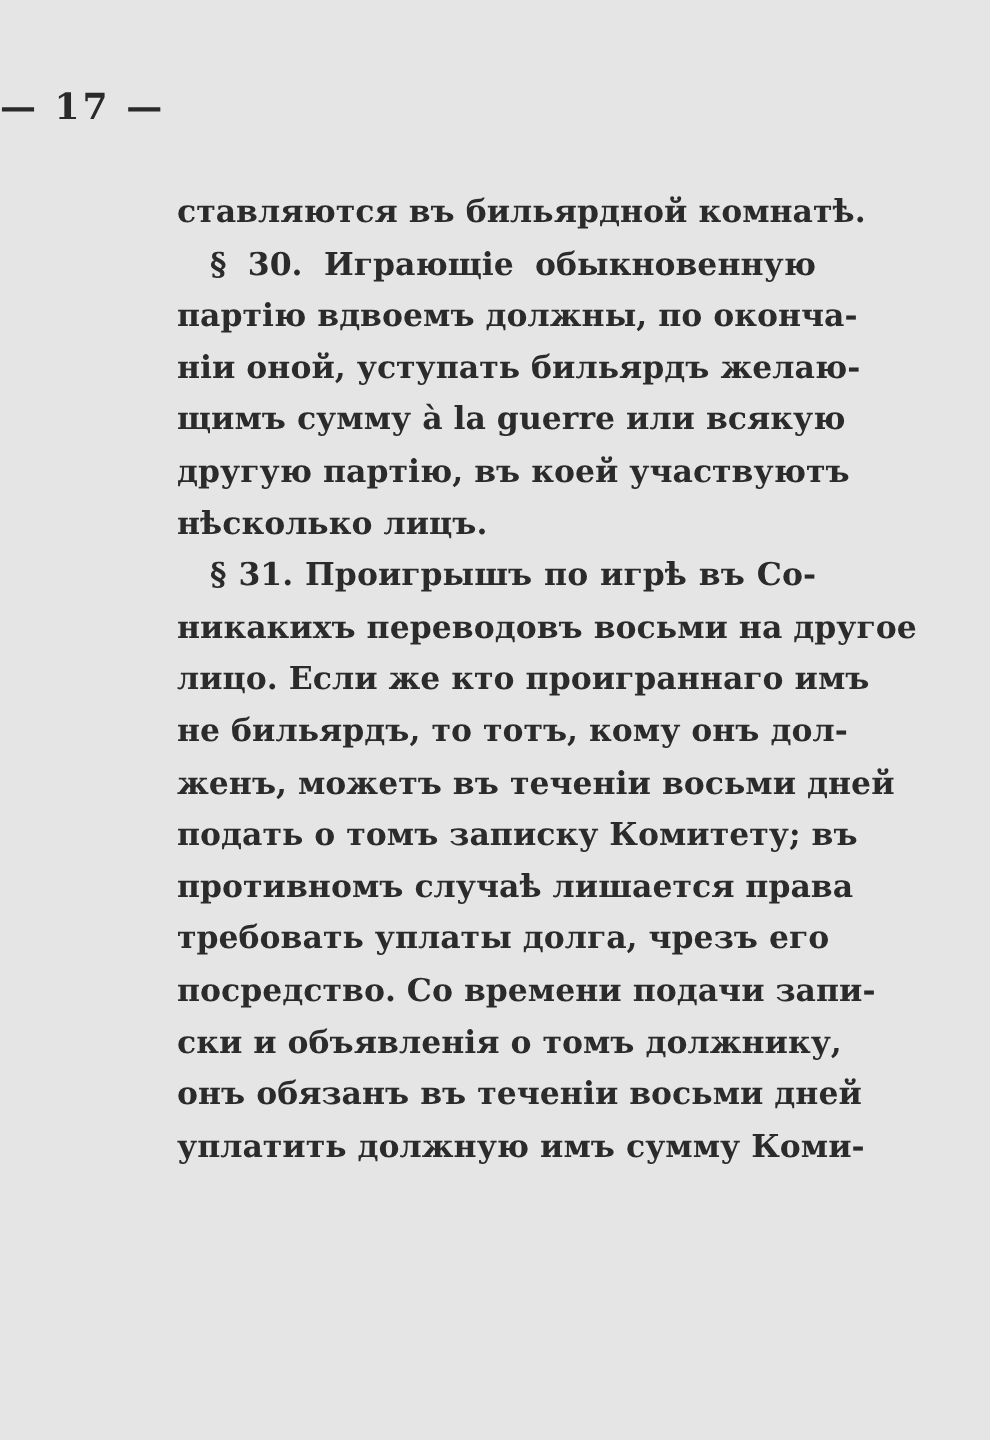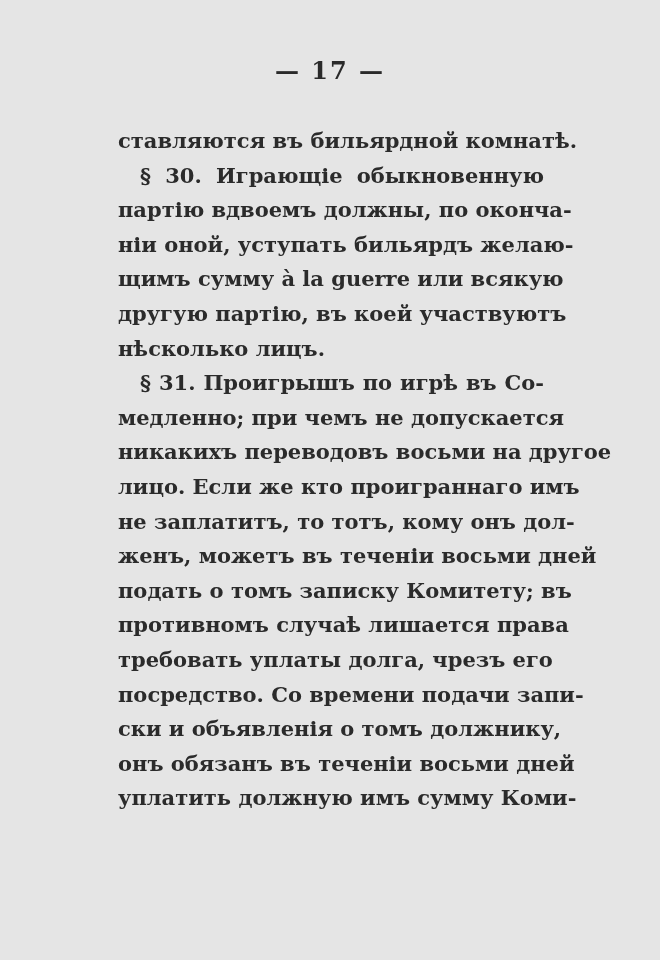--- a/index.html
+++ b/index.html
@@ -18,21 +18,20 @@
       left: 0; top: 0;
       width: 660px;
       height: 960px;
       background: #e5e5e5;
     }
     .page-number {
       position: absolute;
       top: 56px;
       left: 0;
       width: 660px;
-      text-align: center;
       font-family: "DejaVu Serif", serif;
       font-weight: bold;
       font-size: 24px;
       color: #2a2a2a;
       letter-spacing: 2px;
     }
     .body-text {
       position: absolute;
       left: 118px;
       top: 112px;
@@ -66,24 +65,23 @@
 
   <div class="body-text">
     <span class="line">ставляются въ бильярдной комнатѣ.</span>
     <span class="line indent">§ 30. Играющіе обыкновенную</span>
     <span class="line">партію вдвоемъ должны, по оконча-</span>
     <span class="line">ніи оной, уступать бильярдъ желаю-</span>
     <span class="line">щимъ сумму à la guerre или всякую</span>
     <span class="line">другую партію, въ коей участвуютъ</span>
     <span class="line last">нѣсколько лицъ.</span>
     <span class="line indent">§ 31. Проигрышъ по игрѣ въ Со-</span>
-    <span class="line">медленно; при чемъ не допускается</span>
     <span class="line">никакихъ переводовъ восьми на другое</span>
     <span class="line">лицо. Если же кто проиграннаго имъ</span>
-    <span class="line">не заплатитъ, то тотъ, кому онъ дол-</span>
+    <span class="line">не бильярдъ, то тотъ, кому онъ дол-</span>
     <span class="line">женъ, можетъ въ теченіи восьми дней</span>
     <span class="line">подать о томъ записку Комитету; въ</span>
     <span class="line">противномъ случаѣ лишается права</span>
     <span class="line">требовать уплаты долга, чрезъ его</span>
     <span class="line">посредство. Со времени подачи запи-</span>
     <span class="line">ски и объявленія о томъ должнику,</span>
     <span class="line">онъ обязанъ въ теченіи восьми дней</span>
     <span class="line">уплатить должную имъ сумму Коми-</span>
   </div>
 </div>

